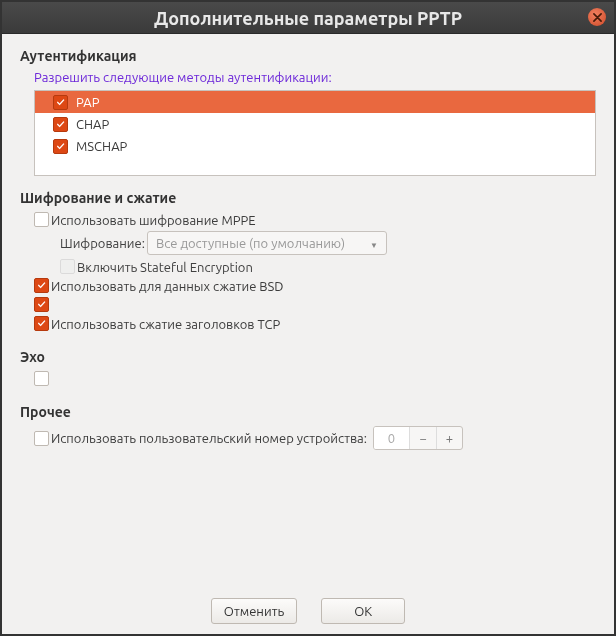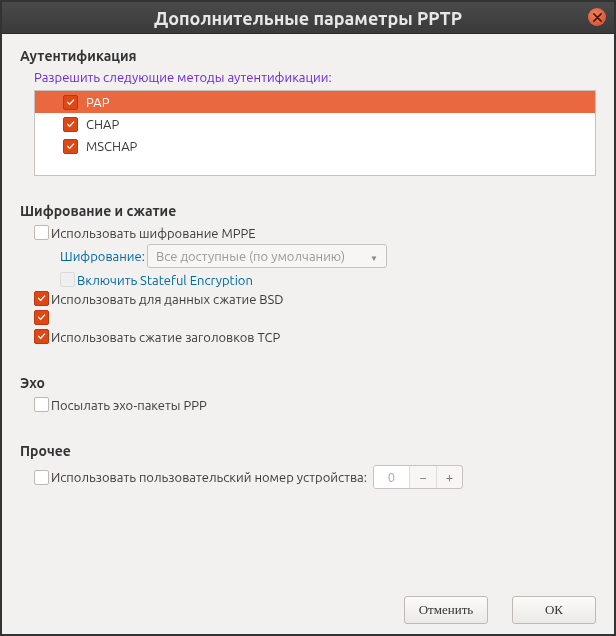--- a/index.html
+++ b/index.html
@@ -49,39 +49,39 @@
     height: calc(636px - 36px);
     display: flex;
     flex-direction: column;
   }
   .section-title {
     font-weight: bold;
     font-size: 14px;
     margin-bottom: 6px;
     color: #333;
   }
-  .section { margin-bottom: 27px; }
+  .section { margin-bottom: 14px; }
   .sub {
     padding-left: 14px;
   }
   .hint {
     font-size: 13px;
     margin-bottom: 6px;
     color: #6d28d9;
   }
   .auth-list {
     border: 1px solid #c7c2bd;
     background: #fff;
     height: 86px;
     overflow: hidden;
   }
   .auth-item {
     display: flex;
     align-items: center;
-    padding: 2px 28px;
+    padding: 2px 18px;
     height: 22px;
     gap: 8px;
   }
   .auth-item.selected {
     background: #e9683f;
     color: #fff;
   }
   .checkbox {
     width: 15px;
     height: 15px;
@@ -108,44 +108,43 @@
     opacity: 0.6;
     background: #eee;
     border-color: #ccc;
   }
   .row {
     display: flex;
     align-items: center;
     gap: 2px;
     margin: 4px 0;
   }
-  .disabled-text { color: #0369a1; }
+  .disabled-text { color: #404040; }
   .dropdown {
     display: inline-flex;
     align-items: flex-end;
     background: #f7f6f5;
     border: 1px solid #c7c2bd;
     border-radius: 3px;
     padding: 4px 8px;
     color: #999;
     gap: 10px;
     min-width: 240px;
   }
   .dropdown .caret {
     margin-left: auto;
     font-size: 8px;
     color: #888;
   }
   .footer {
     margin-top: auto;
     display: flex;
-    justify-content: flex-end;
+    justify-content: center;
     gap: 24px;
     padding-top: 6px;
-    font-family: Liberation Serif, serif;
   }
   .btn {
     min-width: 84px;
     padding: 5px 12px;
     background: linear-gradient(to bottom, #fcfbfa, #eceae7);
     border: 1px solid #bfb9b2;
     border-radius: 3px;
     text-align: center;
     font-size: 13px;
     color: #333;
@@ -243,21 +242,20 @@
         <span>Использовать сжатие заголовков TCP</span>
       </div>
     </div>
   </div>
 
   <div class="section">
     <div class="section-title">Эхо</div>
     <div class="sub">
       <div class="row">
         <span class="checkbox"></span>
-        <span>Посылать эхо-пакеты PPP</span>
       </div>
     </div>
   </div>
 
   <div class="section">
     <div class="section-title">Прочее</div>
     <div class="sub">
       <div class="row">
         <span class="checkbox"></span>
         <span>Использовать пользовательский номер устройства:</span>

